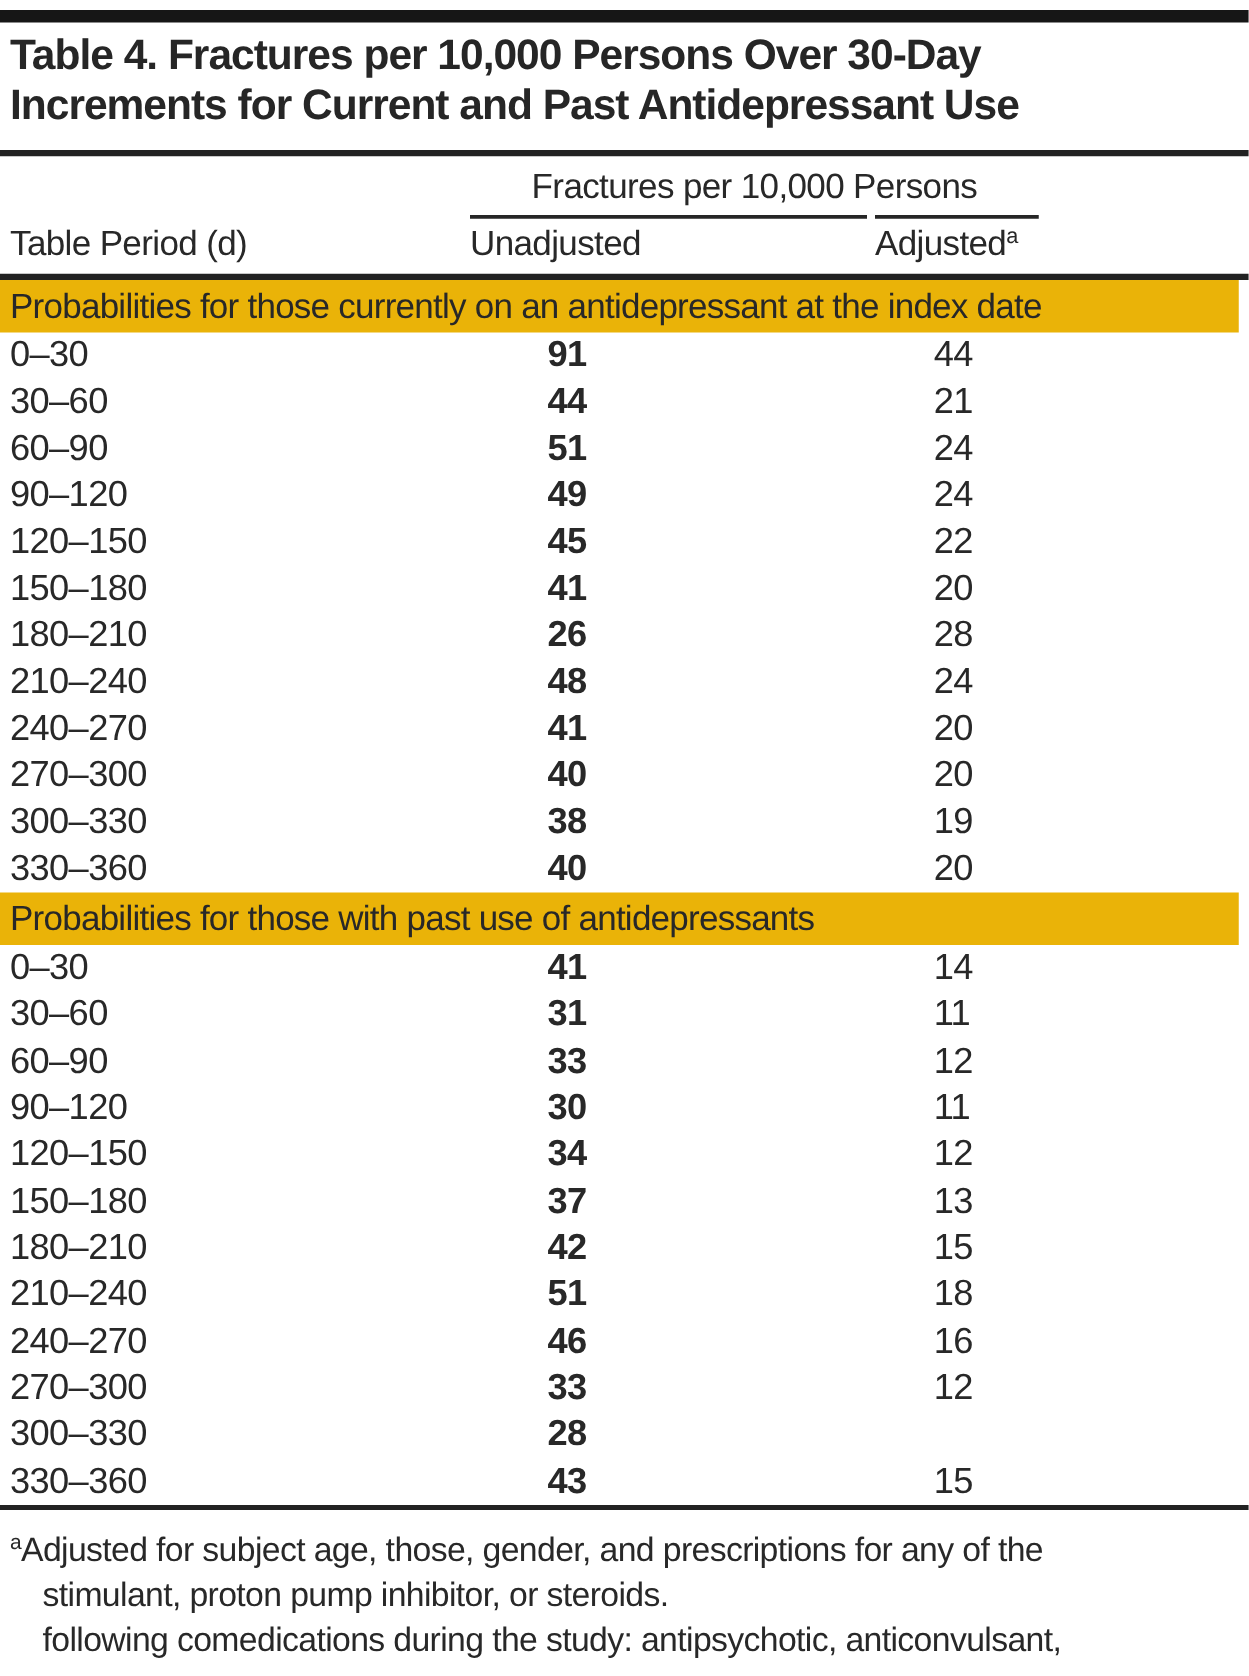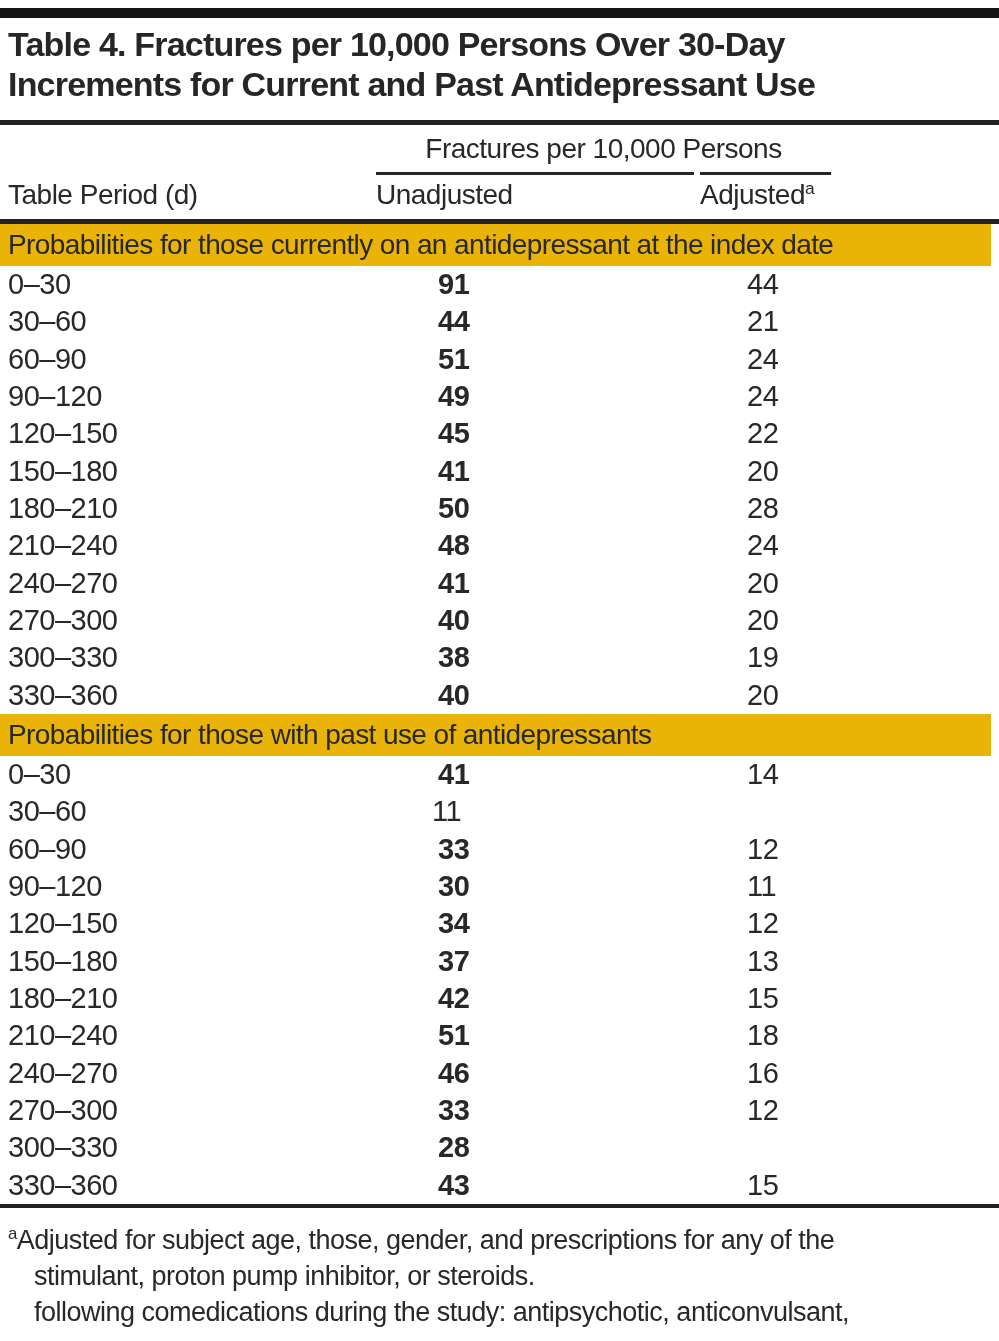--- a/index.html
+++ b/index.html
@@ -118,21 +118,21 @@
     <span class="cell-unadj">45</span>
     <span class="cell-adj">22</span>
   </div>
       <div class="data-row">
     <span class="cell-time">150–180</span>
     <span class="cell-unadj">41</span>
     <span class="cell-adj">20</span>
   </div>
       <div class="data-row">
     <span class="cell-time">180–210</span>
-    <span class="cell-unadj">50</span>
+    <span class="cell-unadj">26</span>
     <span class="cell-adj">28</span>
   </div>
       <div class="data-row">
     <span class="cell-time">210–240</span>
     <span class="cell-unadj">48</span>
     <span class="cell-adj">24</span>
   </div>
       <div class="data-row">
     <span class="cell-time">240–270</span>
     <span class="cell-unadj">41</span>
@@ -154,20 +154,21 @@
     <span class="cell-adj">20</span>
   </div>
       <div class="section-band">Probabilities for those with past use of antidepressants</div>
       <div class="data-row">
     <span class="cell-time">0–30</span>
     <span class="cell-unadj">41</span>
     <span class="cell-adj">14</span>
   </div>
       <div class="data-row">
     <span class="cell-time">30–60</span>
+    <span class="cell-unadj">31</span>
     <span class="cell-adj">11</span>
   </div>
       <div class="data-row">
     <span class="cell-time">60–90</span>
     <span class="cell-unadj">33</span>
     <span class="cell-adj">12</span>
   </div>
       <div class="data-row">
     <span class="cell-time">90–120</span>
     <span class="cell-unadj">30</span>

